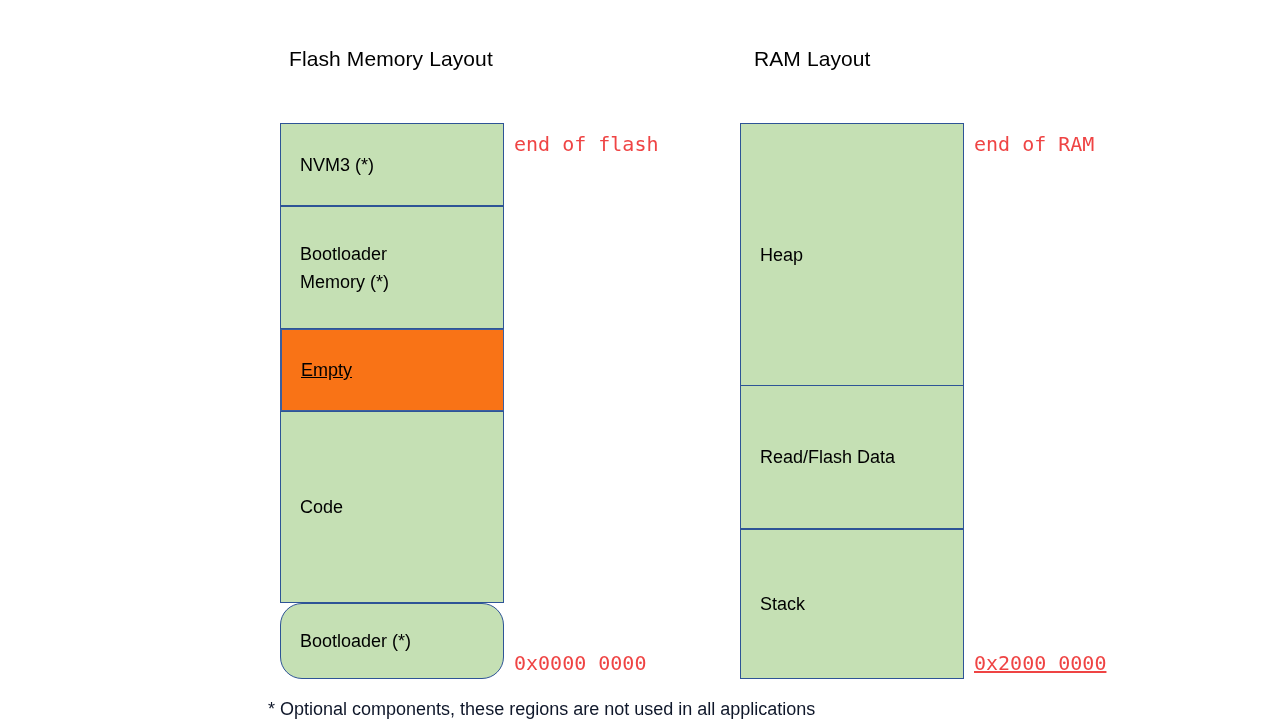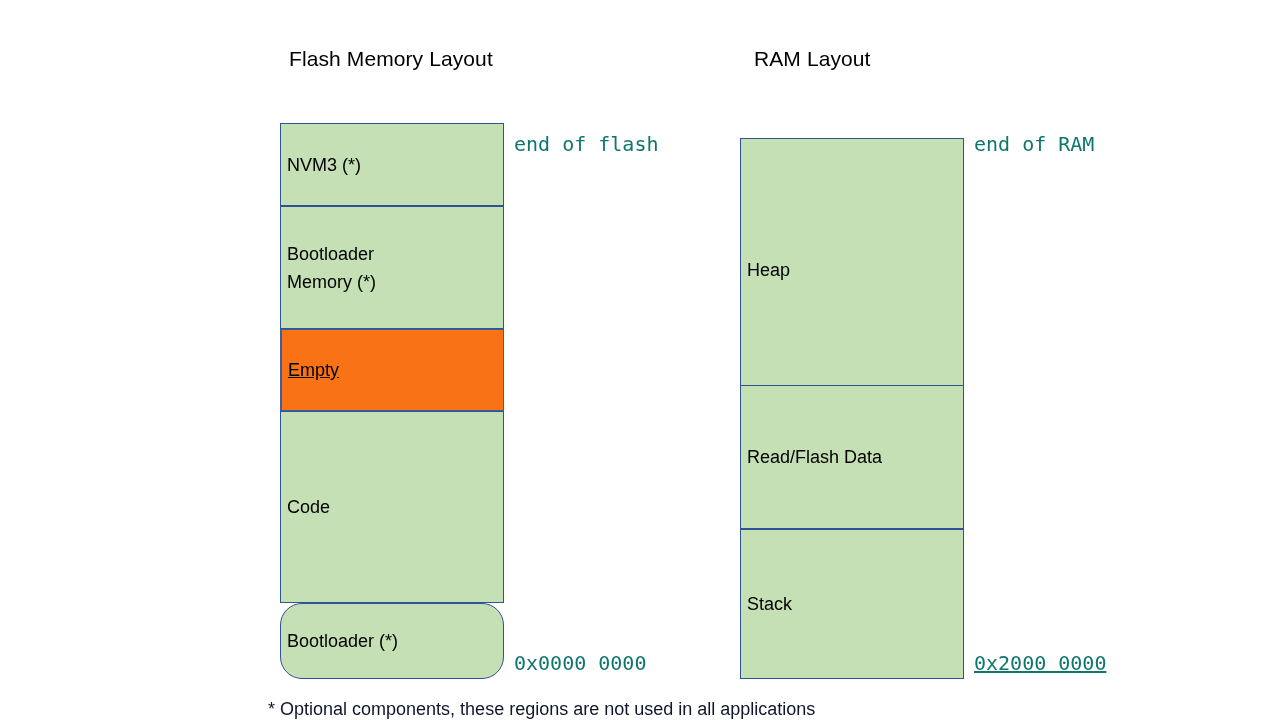--- a/index.html
+++ b/index.html
@@ -59,32 +59,32 @@
   .mem-block.empty-region {
     background: #f97316;
     border-color: #3A5FA0;
     border-left-width: 2px;
     text-decoration: underline;
   }
   .mem-label {
     font-size: 18px;
     line-height: 28px;
     color: #000000;
-    padding-left: 6px;
+    padding-left: 19px;
     padding-right: 8px;
     white-space: pre-line;
   }
 
   
   .side-label {
     position: absolute;
     font-family: "DejaVu Sans Mono", "Liberation Mono", monospace;
     font-size: 20px;
     line-height: 24px;
-    color: #0f766e;
+    color: #ef4444;
     white-space: nowrap;
   }
   #flash-top-label    { left: 514px; top: 121px; }
   #flash-bottom-label { left: 514px; top: 640px; }
   #ram-top-label      { left: 974px; top: 121px; }
   #ram-bottom-label   { left: 974px; top: 640px; text-decoration: underline; }
 
   
   #footnote {
     position: absolute;
@@ -128,21 +128,21 @@
   </div>
 
   <div class="side-label" id="flash-top-label">end of flash</div>
 
   <div class="side-label" id="flash-bottom-label">0x0000 0000</div>
 
   <div class="col-title" id="title-ram">RAM Layout</div>
 
   <div class="mem-column" id="ram-column">
 
-    <div class="mem-block" style="top:15px; height:264px;">
+    <div class="mem-block" style="top:0px; height:264px;">
       <span class="mem-label">Heap</span>
     </div>
 
     <div class="mem-block" style="top:262px; height:144px;">
       <span class="mem-label">Read/Flash Data</span>
     </div>
 
     <div class="mem-block" style="top:406px; height:150px;">
       <span class="mem-label">Stack</span>
     </div>

